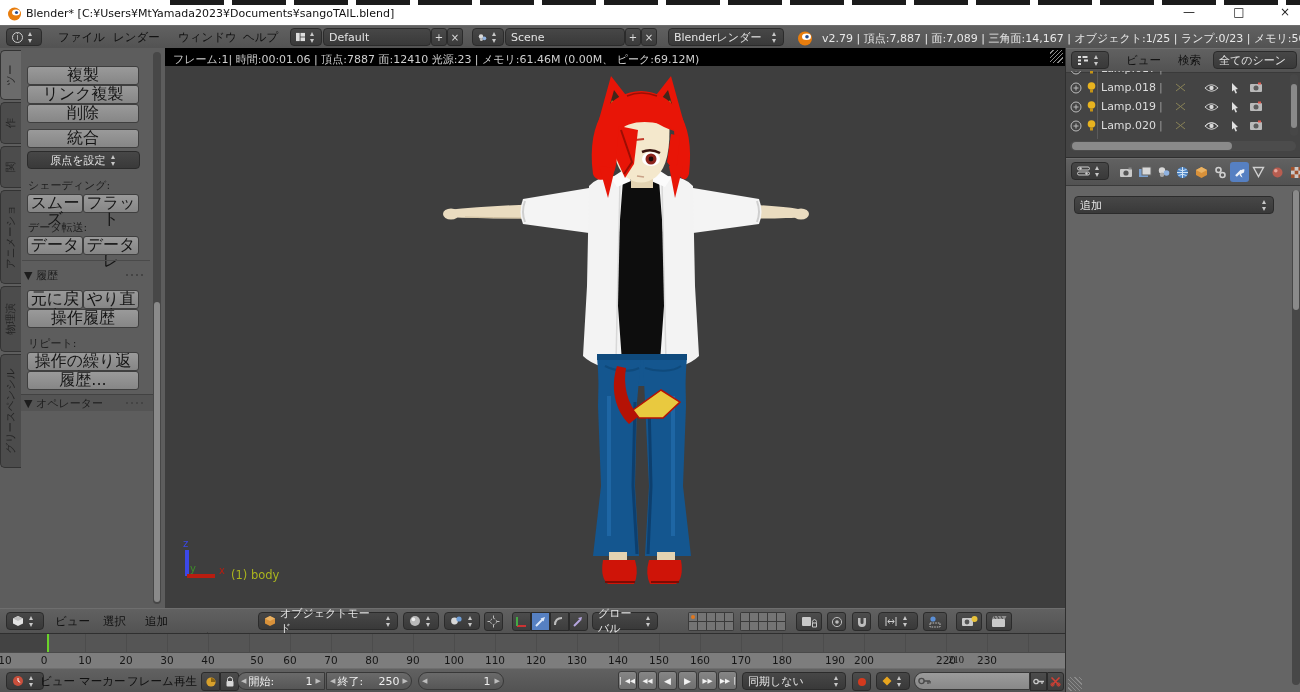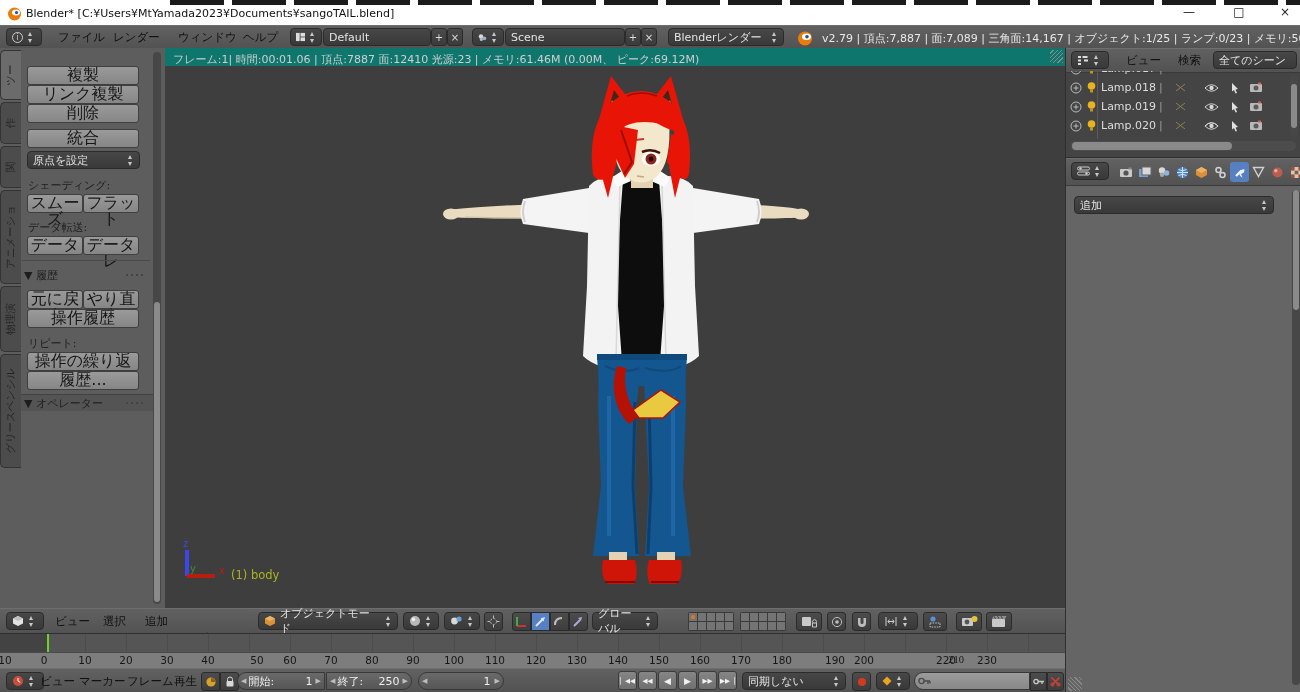--- a/index.html
+++ b/index.html
@@ -165,21 +165,21 @@
         <span>物理演</span>
       </div>
   <div class="abs vtab" style="top:306px;height:112px">
         <span>グリースペンシル</span>
       </div>
 
   <div class="abs tsbtn" style="top:18px">複製</div>
   <div class="abs tsbtn" style="top:37px">リンク複製</div>
   <div class="abs tsbtn" style="top:56px">削除</div>
   <div class="abs tsbtn" style="top:81px">統合</div>
-  <div class="abs pill" style="left:27px;top:103px;width:113px;justify-content:space-between">
+  <div class="abs pill" style="left:27px;top:103px;width:113px;justify-content:center">
     <span>原点を設定</span>
         <span class="ud"></span>
   </div>
   <div class="abs tslabel" style="top:130px">シェーディング:</div>
   <div class="abs tsbtn half" style="top:146px">スムーズ</div>
   <div class="abs tsbtn half" style="top:146px;left:83px">フラット</div>
   <div class="abs tslabel" style="top:172px">データ転送:</div>
   <div class="abs tsbtn half" style="top:188px">データ</div>
   <div class="abs tsbtn half" style="top:188px;left:83px">データレ</div>
 
@@ -196,21 +196,21 @@
   <div class="abs" style="left:21px;top:346px;width:132px;height:16px;background:#545454;border-top:1px solid #424242"></div>
   <div class="abs tshead" style="top:348px">▼ オペレーター</div>
   <div class="abs grip" style="left:125px;top:353px"></div>
 
   <div class="abs vscroll" style="left:153px;top:4px;height:552px">
     <span class="thumb" style="top:250px;height:300px"></span>
   </div>
 </div>
 
 <div class="abs" id="viewport">
-  <div class="abs vp-info" style="left:0;top:0;width:900px;height:18px;background:#0f766e">
+  <div class="abs vp-info" style="left:0;top:0;width:900px;height:18px;background:#000000">
     <div class="abs" id="vp-stats">フレーム:1| 時間:00:01.06 | 頂点:7887 面:12410 光源:23 | メモリ:61.46M (0.00M、 ピーク:69.12M)</div>
     <div class="abs" id="vp-corner"></div>
   </div>
 
   <svg class="abs" style="left:0;top:18px" width="900" height="542" viewBox="0 0 900 542">
 
     <path d="M282,144 C340,138 420,136 476,138 C532,136 612,138 638,144 L638,151 C612,154 532,152 476,150 C420,152 340,154 282,151 Z" fill="#eadcc0"></path>
     <ellipse cx="286" cy="148" rx="8" ry="5.5" fill="#eadcc0"></ellipse>
     <ellipse cx="636" cy="148" rx="8" ry="5.5" fill="#eadcc0"></ellipse>
     <path d="M300,151 C380,153 430,152 476,150" stroke="#cdbd9e" stroke-width="1" fill="none"></path>

